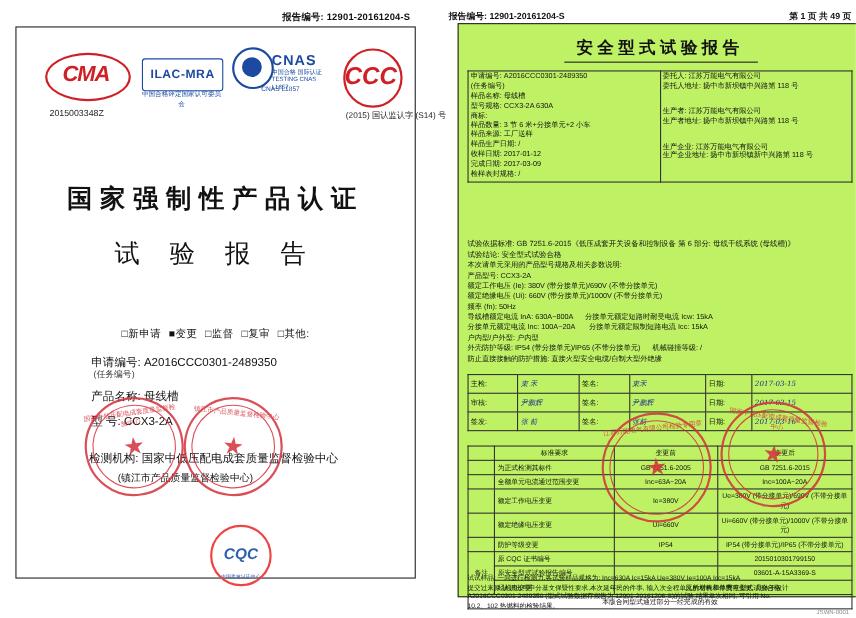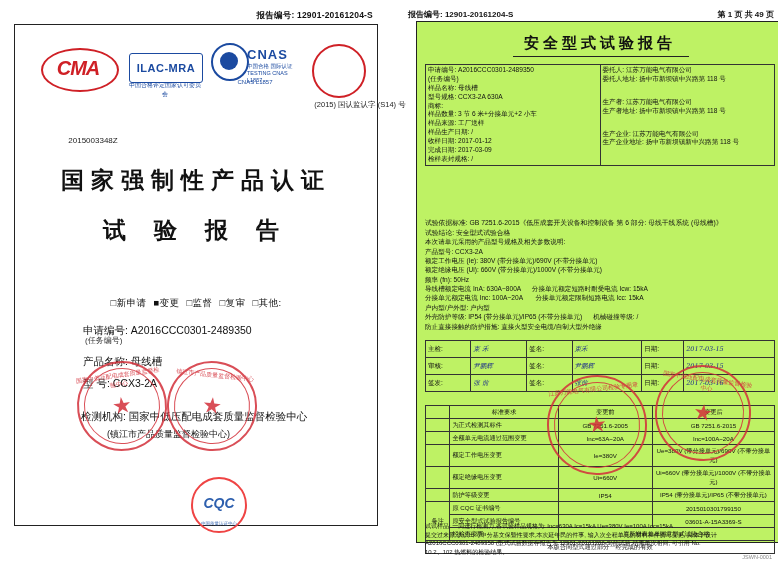--- a/index.html
+++ b/index.html
@@ -11,21 +11,21 @@
   .left-report-no{position:absolute;right:22px;top:10px;font-size:8.5px;font-weight:bold;letter-spacing:.2px;}
   .left-box{position:absolute;left:14px;top:24px;width:362px;height:500px;border:1.4px solid #222;background:#fff;}
 
   .logos{position:absolute;left:0;top:14px;width:100%;height:64px;}
   .logo{position:absolute;top:0;height:60px;display:flex;align-items:center;justify-content:center;}
 
   .cma{left:24px;width:82px;}
   .cma-wrap{position:relative;width:78px;height:46px;}
   .cma-oval{position:absolute;left:0;top:2px;width:74px;height:40px;border:2.4px solid #cf2026;border-radius:50%;}
   .cma-txt{position:absolute;left:0;top:2px;width:74px;height:40px;display:flex;align-items:center;justify-content:center;color:#cf2026;font-weight:bold;font-size:20px;font-style:italic;letter-spacing:-1px;}
-  .cma-code{position:absolute;left:4px;top:52px;width:96px;text-align:center;font-size:8px;color:#222;margin-top:38px;}
+  .cma-code{position:absolute;left:4px;top:52px;width:96px;font-size:8px;color:#222;}
 
   .ilac{left:112px;width:78px;}
   .ilac-wrap{position:relative;width:78px;height:44px;}
   .ilac-badge{position:absolute;left:2px;top:6px;width:72px;height:28px;border:1.6px solid #1b4aa0;border-radius:3px;display:flex;align-items:center;justify-content:center;color:#1b4aa0;font-size:11px;font-weight:bold;letter-spacing:.5px;}
   .ilac-sub{position:absolute;left:0;top:34px;width:76px;text-align:center;font-size:6px;color:#1b4aa0;}
 
   .cnas{left:196px;width:84px;align-items:center;}
   .cnas-wrap{position:relative;width:84px;height:52px;}
   .cnas-circle{position:absolute;left:0;top:0;width:34px;height:34px;border-radius:50%;border:2px solid #1b4aa0;}
   .cnas-circle:after{content:"";position:absolute;left:7px;top:7px;width:18px;height:18px;border-radius:50%;background:#1b4aa0;}
@@ -33,21 +33,21 @@
   .cnas-cn{position:absolute;left:36px;top:20px;font-size:5.5px;color:#1b4aa0;line-height:1.25;}
   .cnas-lab{position:absolute;left:4px;top:36px;width:80px;text-align:center;font-size:6px;color:#1b4aa0;}
 
   .ccc{left:290px;width:72px;}
   .ccc-wrap{position:relative;width:58px;height:50px;}
   .ccc-c{position:absolute;left:0;top:0;width:50px;height:50px;border-radius:50%;border:2.6px solid #cf2026;}
   .ccc-inner{position:absolute;left:0;top:0;width:50px;height:50px;display:flex;align-items:center;justify-content:center;color:#cf2026;font-size:22px;font-weight:bold;font-style:italic;}
   .ccc-note{position:absolute;left:-6px;top:56px;width:108px;text-align:center;font-size:7.5px;color:#222;}
 
   .title1{position:absolute;left:0;top:140px;width:100%;text-align:center;font-size:23px;letter-spacing:7px;font-weight:bold;font-family:Liberation Serif, serif;}
-  .title2{position:absolute;left:0;top:190px;width:100%;text-align:center;font-size:23px;letter-spacing:10px;font-weight:bold;font-family:"DejaVu Serif","Liberation Serif",serif;}
+  .title2{position:absolute;left:0;top:190px;width:100%;text-align:center;font-size:23px;letter-spacing:10px;font-weight:normal;font-family:"DejaVu Serif","Liberation Serif",serif;}
 
   .checkrow{position:absolute;left:0;top:272px;width:100%;text-align:center;font-size:9.5px;letter-spacing:.4px;}
   .checkrow span{margin:0 2px;}
 
   .fields{position:absolute;left:68px;top:300px;font-size:10.5px;line-height:1.05;}
   .fld{margin-bottom:11px;}
   .fld .lbl{display:inline-block;}
   .fld .sub{display:block;font-size:8px;margin-top:1px;margin-left:2px;color:#333;}
 
   .detector{position:absolute;left:66px;top:385px;font-size:10.5px;}
@@ -129,20 +129,21 @@
 国际认证
 TESTING
 CNAS L1857</div>
             <div class="cnas-lab">CNAS L1857</div>
           </div>
         </div>
 
         <div class="logo ccc">
           <div class="ccc-wrap">
             <div class="ccc-c"></div>
+            <div class="ccc-inner">CCC</div>
             <div class="ccc-note">(2015) 国认监认字 (S14) 号</div>
           </div>
         </div>
       </div>
 
       <div class="title1">国家强制性产品认证</div>
       <div class="title2">试 验 报 告</div>
 
       <div class="checkrow">
         <span>□新申请</span>

